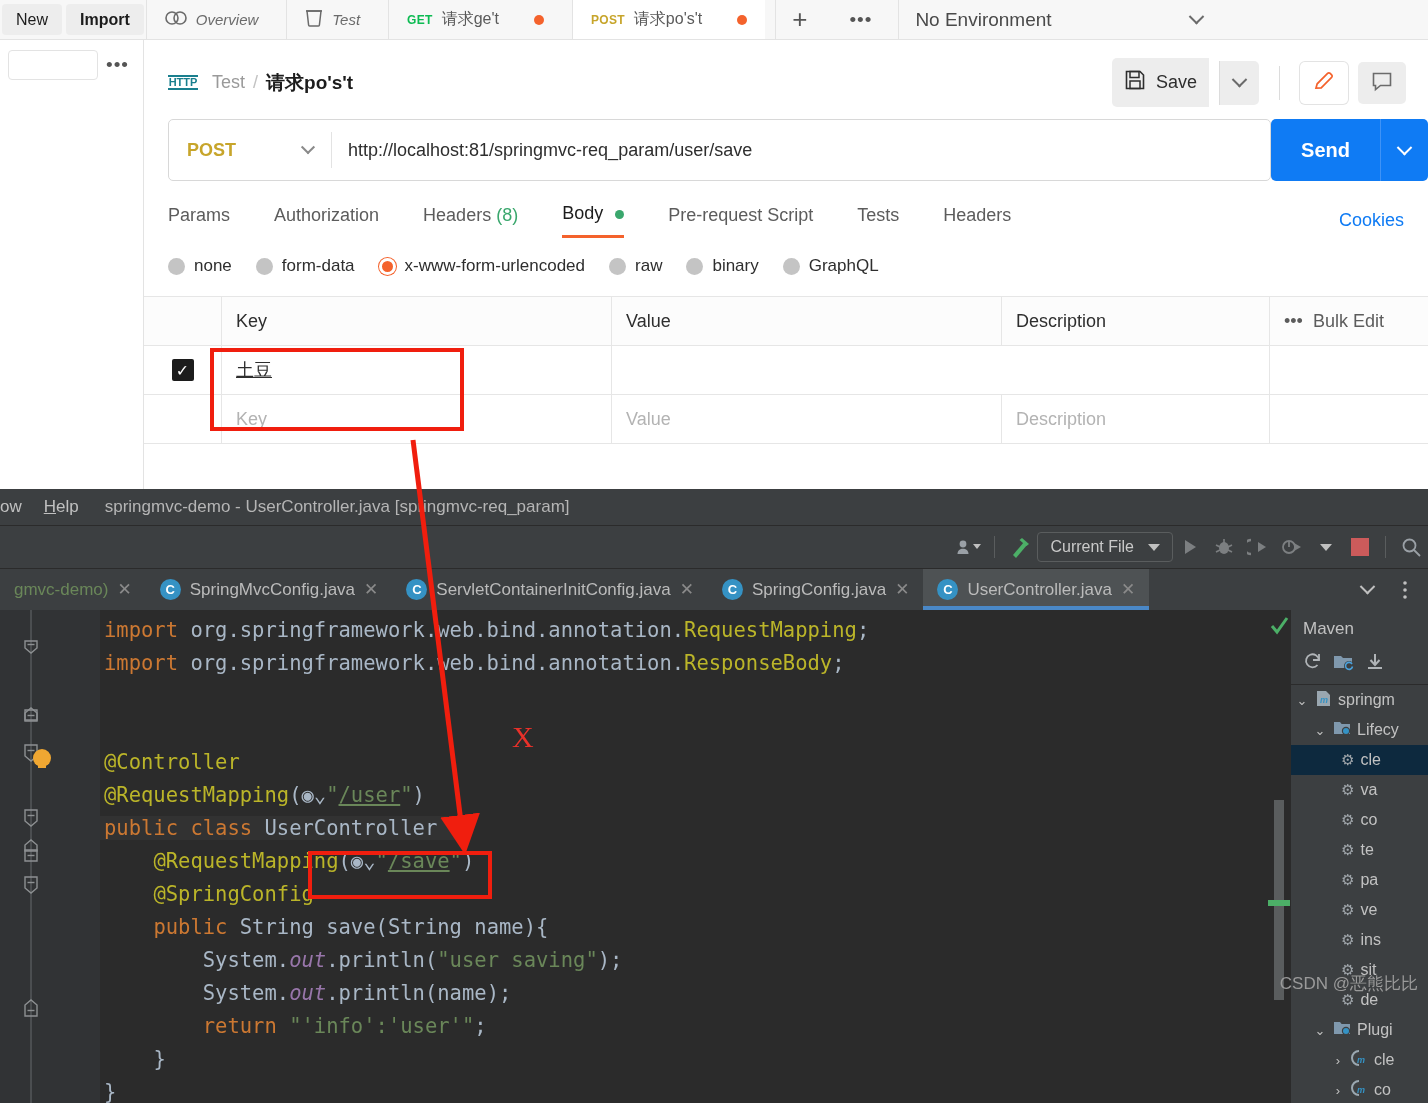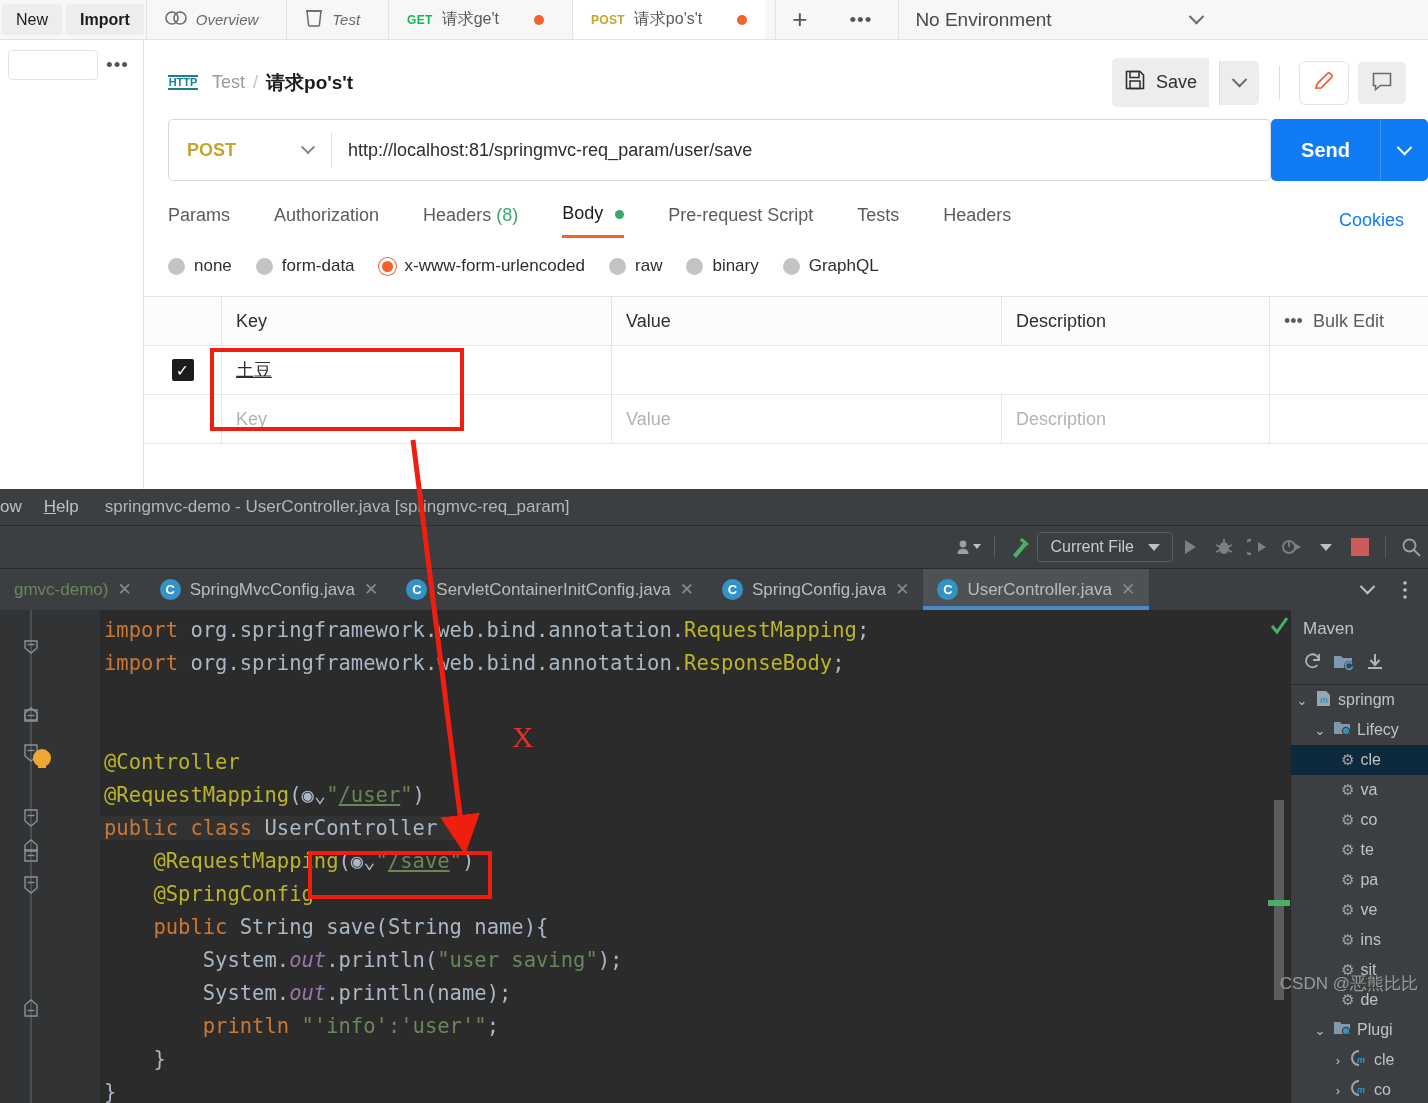--- a/index.html
+++ b/index.html
@@ -494,21 +494,21 @@
 <span class="ln"> </span>
 <span class="ln"> </span>
 <span class="ln"><span class="c-ann">@Controller</span></span>
 <span class="ln"><span class="c-ann">@RequestMapping</span><span class="c-txt">(</span><span class="c-txt">◉⌄</span><span class="c-str">"</span><span class="u-link">/user</span><span class="c-str">"</span><span class="c-txt">)</span></span>
 <span class="ln hl-line"><span class="c-kw">public class</span> <span class="c-cls">UserController</span> <span class="c-txt">{</span></span>
 <span class="ln">    <span class="c-ann">@RequestMapping</span><span class="c-txt">(</span><span class="c-txt">◉⌄</span><span class="c-str">"</span><span class="u-link">/save</span><span class="c-str">"</span><span class="c-txt">)</span></span>
 <span class="ln">    <span class="c-ann">@SpringConfig</span></span>
 <span class="ln">    <span class="c-kw">public</span> <span class="c-cls">String</span> <span class="c-txt">save(</span><span class="c-cls">String</span> <span class="c-txt">name){</span></span>
 <span class="ln">        <span class="c-txt">System.</span><span class="c-ital">out</span><span class="c-txt">.println(</span><span class="c-str">"user saving"</span><span class="c-txt">);</span></span>
 <span class="ln">        <span class="c-txt">System.</span><span class="c-ital">out</span><span class="c-txt">.println(name);</span></span>
-<span class="ln">        <span class="c-kw">println</span> <span class="c-str">"'info':'user'"</span><span class="c-txt">;</span></span>
+<span class="ln">        <span class="c-kw">return</span> <span class="c-str">"'info':'user'"</span><span class="c-txt">;</span></span>
 <span class="ln">    <span class="c-txt">}</span></span>
 <span class="ln"><span class="c-txt">}</span></span></div>
 
       <div class="mark-gut">
         <svg width="22" height="493" viewBox="0 0 22 493">
           <path d="M4 16 L9 22 L19 8" stroke="#4caf67" stroke-width="3" fill="none"></path>
           <rect x="6" y="190" width="10" height="200" fill="#5a5d5e"></rect>
           <rect x="0" y="290" width="22" height="6" fill="#4caf67"></rect>
         </svg>
       </div>

